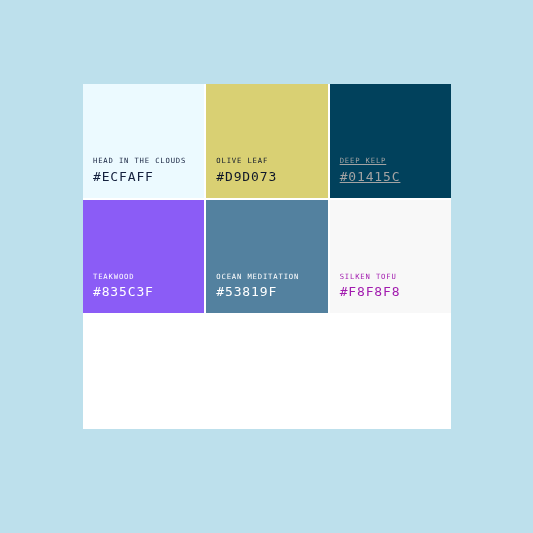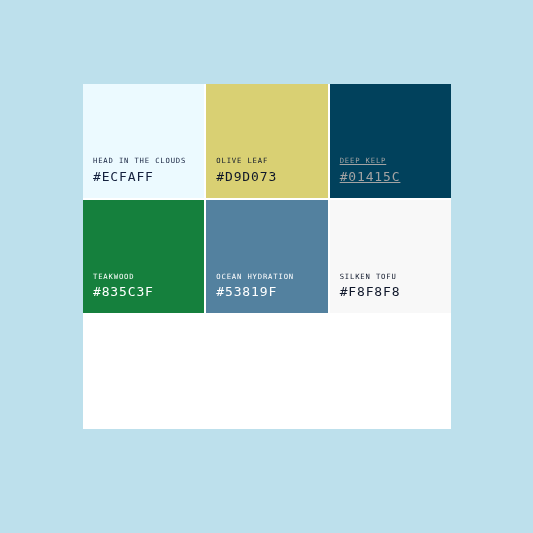--- a/index.html
+++ b/index.html
@@ -84,36 +84,36 @@
     </div>
 
     <div class="swatch" style="background: rgb(1, 65, 92);">
       <div class="swatch-caption" style="color: #a3a3a3; text-decoration: underline;">
         <span class="swatch-name">DEEP KELP</span>
         <span class="swatch-hex">#01415C</span>
       </div>
     </div>
 
 
-    <div class="swatch" style="background: #15803d; padding-left: 16px;">
+    <div class="swatch" style="background: #8b5cf6; padding-left: 16px;">
       <div class="swatch-caption" style="color: rgb(255, 255, 255);">
         <span class="swatch-name">TEAKWOOD</span>
         <span class="swatch-hex">#835C3F</span>
       </div>
     </div>
 
     <div class="swatch" style="background: rgb(83, 129, 159);">
       <div class="swatch-caption" style="color: rgb(255, 255, 255);">
-        <span class="swatch-name">OCEAN HYDRATION</span>
+        <span class="swatch-name">OCEAN MEDITATION</span>
         <span class="swatch-hex">#53819F</span>
       </div>
     </div>
 
     <div class="swatch" style="background: rgb(248, 248, 248);">
-      <div class="swatch-caption" style="color: #0f172a;">
+      <div class="swatch-caption" style="color: #a21caf;">
         <span class="swatch-name">SILKEN TOFU</span>
         <span class="swatch-hex">#F8F8F8</span>
       </div>
     </div>
 
 
   </div>
 </div>
 
 </body></html>

